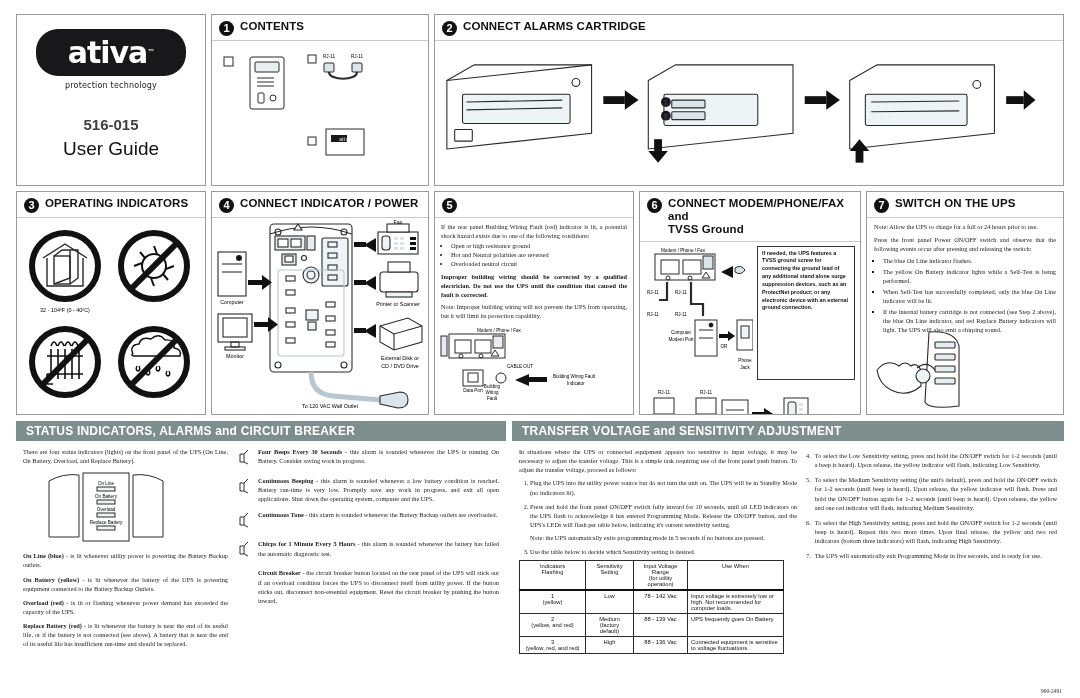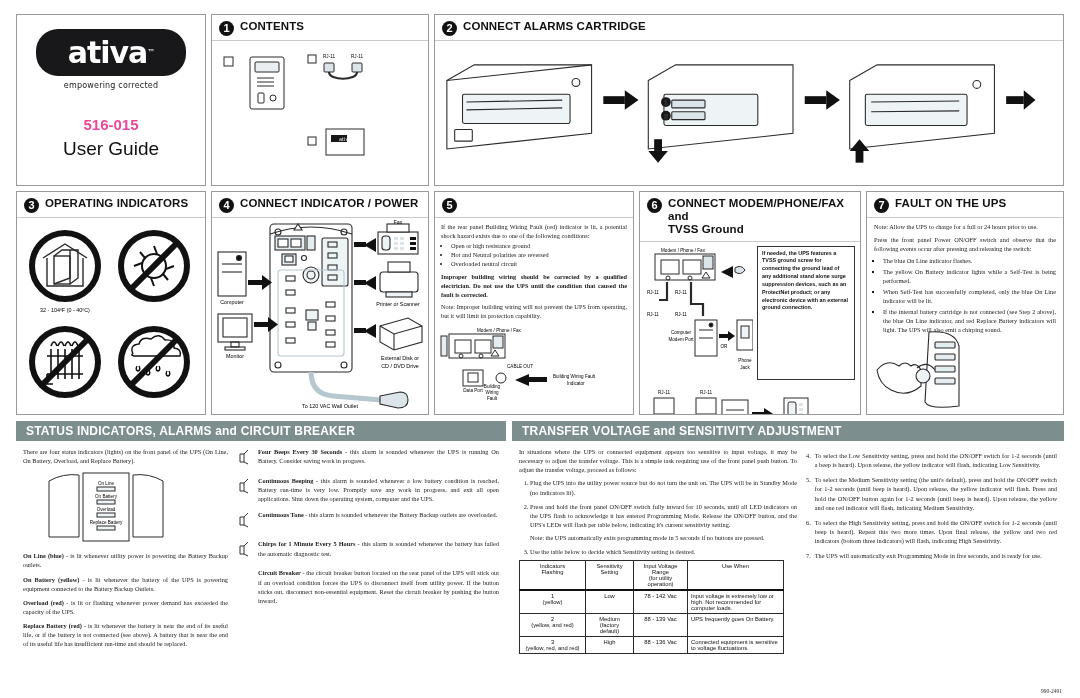--- a/index.html
+++ b/index.html
@@ -67,21 +67,21 @@
     line-height: 1;
   }
   .logo-tm { font-size: 8px; vertical-align: super; font-weight: normal; }
   .logo-tag {
     margin-top: 5px; text-align: center;
     font-family: "DejaVu Sans", sans-serif;
     font-size: 8px; color: #222; letter-spacing: .2px;
   }
   .model-no {
     margin-top: 26px; font-family: "Liberation Sans", sans-serif;
-    font-weight: bold; font-size: 15px; color: #ec4899; text-align: center;
+    font-weight: bold; font-size: 15px; color: #404040; text-align: center;
   }
   .guide-title {
     margin-top: 5px; font-family: "Liberation Sans", sans-serif;
     font-weight: normal; font-size: 19px; color: #111; text-align: center;
   }
 
   
   .contents-panel { width: 218px; }
   .contents-art { position: relative; height: 130px; }
 
@@ -172,21 +172,21 @@
 <div class="page">
 
   <div class="top-row">
 
     <div class="panel logo-panel">
       <div class="logo-inner">
         <div class="logo-block">
           <span class="logo-word">ativa</span>
             <span class="logo-word logo-tm">™</span>
         </div>
-        <div class="logo-tag">empowering corrected</div>
+        <div class="logo-tag">protection technology</div>
       </div>
       <div class="model-no">516-015</div>
       <div class="guide-title">User Guide</div>
     </div>
 
     <div class="panel contents-panel">
       <div class="sec-head">
         <div class="bullet-num">1</div>
         <div class="sec-title">CONTENTS</div>
       </div>
@@ -603,21 +603,21 @@
           <text x="166" y="56" class="lbl-s">Phone or Fax</text>
           <text x="12" y="44" class="lbl-s">Phone</text>
           <text x="12" y="51" class="lbl-s">Jack</text>
         </svg>
       </div>
     </div>
 
     <div class="panel p-switch">
       <div class="sec-head">
         <div class="bullet-num">7</div>
-        <div class="sec-title">FAULT ON THE UPS</div>
+        <div class="sec-title">SWITCH ON THE UPS</div>
       </div>
       <div style="padding:4px 7px 0 7px;">
         <div class="body-txt">Note: Allow the UPS to charge for a full or 24 hours prior to use.</div>
         <div class="body-txt" style="margin-top:4px">Press the front panel Power ON/OFF switch and observe that the following events occur after pressing and releasing the switch:</div>
         <ul class="sq-list">
           <li class="body-txt">The blue On Line indicator flashes.</li>
           <li class="body-txt">The yellow On Battery indicator lights while a Self-Test is being performed.</li>
           <li class="body-txt">When Self-Test has successfully completed, only the blue On Line indicator will be lit.</li>
           <li class="body-txt">If the internal battery cartridge is not connected (see Step 2 above), the blue On Line indicator, and red Replace Battery indicators will light. The UPS will also emit a chirping sound.</li>
         </ul>

